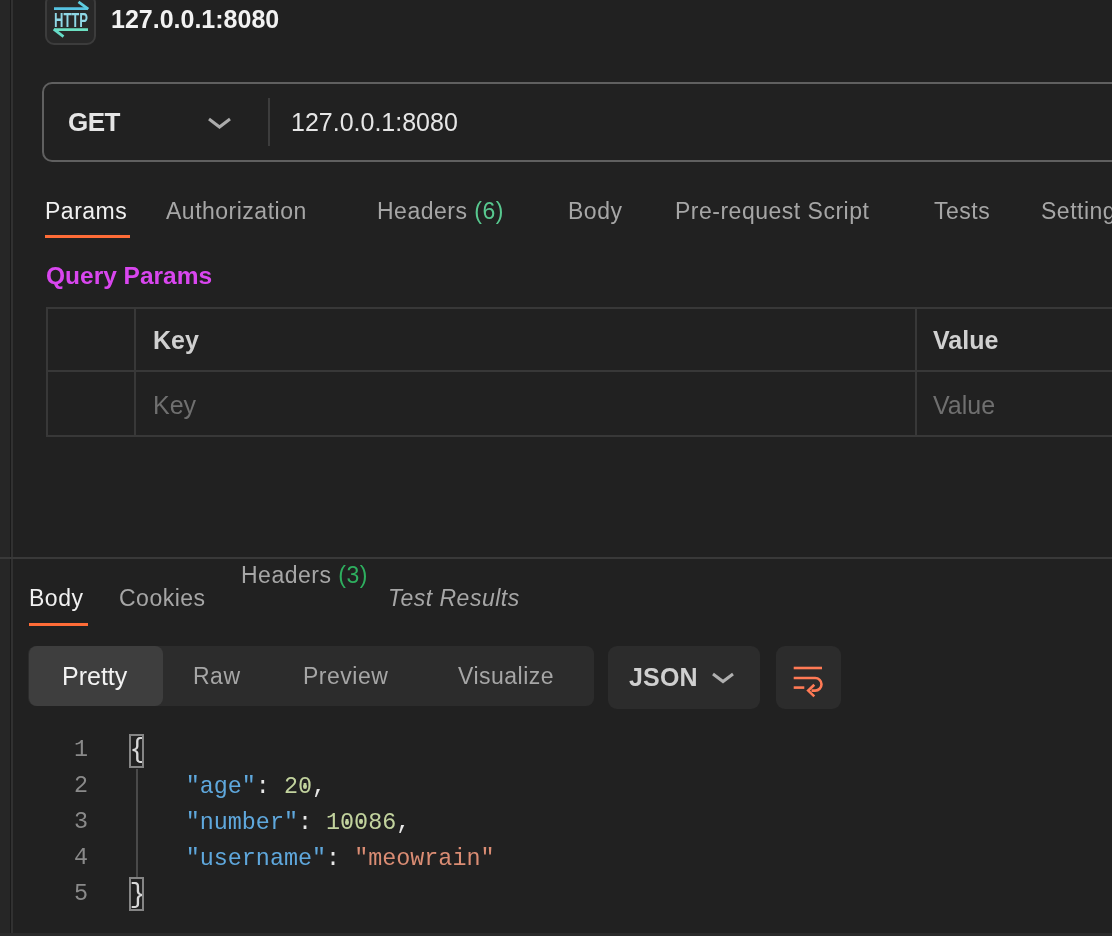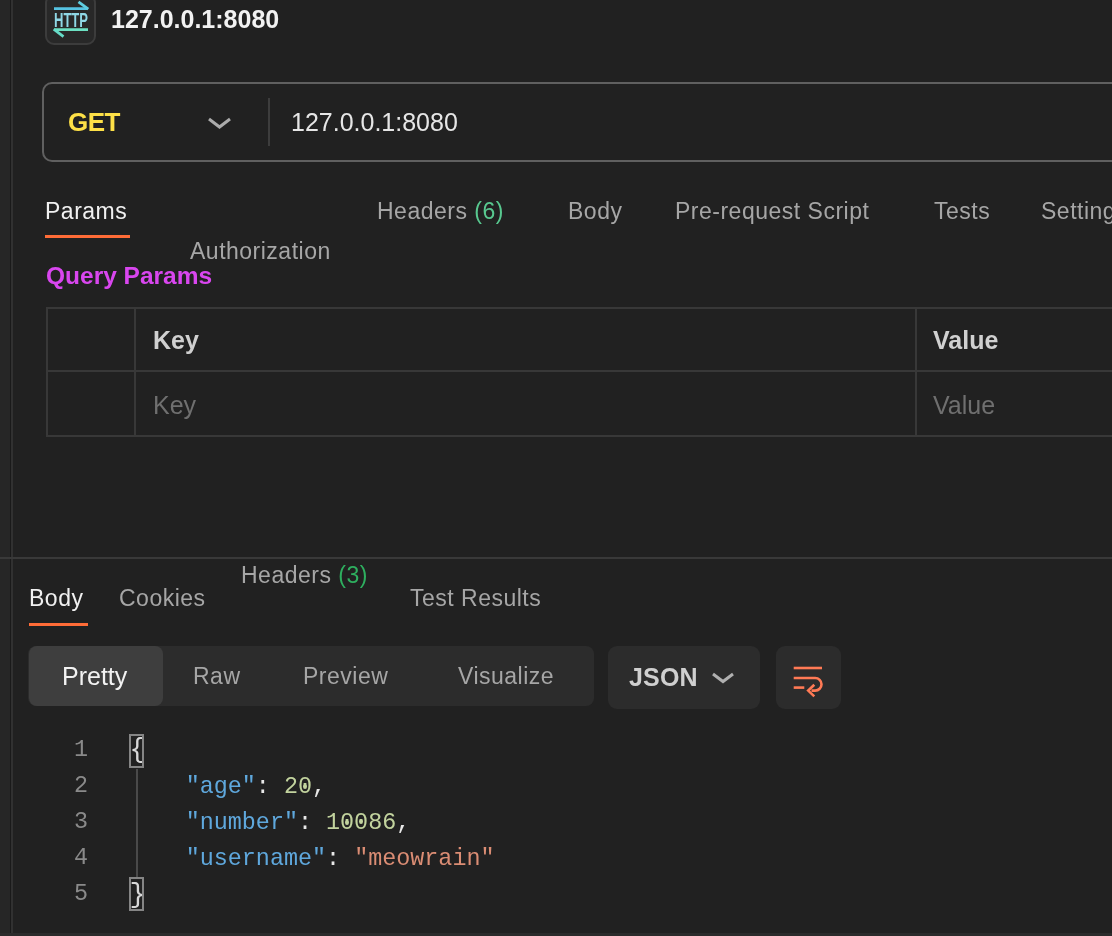--- a/index.html
+++ b/index.html
@@ -25,29 +25,29 @@
       <path d="M28.5 1.8 L38.3 9.2" stroke="#5fcde0" stroke-width="2.8"></path>
       <path d="M4.5 29.7 H38" stroke="#6ce0c2" stroke-width="2.8"></path>
       <path d="M3.7 29.2 L13.5 36.6" stroke="#66dcc8" stroke-width="2.8"></path>
     </g>
     <text x="21" y="26.5" fill="#8fd8e6" font-size="20" font-weight="bold" text-anchor="middle" textLength="34" lengthAdjust="spacingAndGlyphs" font-family="Liberation Sans, sans-serif">HTTP</text>
   </svg>
 
   <div class="abs" style="left:111px;top:5px;font-size:25px;font-weight:bold;color:#f2f2f2;">127.0.0.1:8080</div>
 
   <div class="abs" style="left:42px;top:82px;width:1090px;height:80px;border:2px solid #606060;border-radius:10px;"></div>
-  <div class="abs" style="left:68px;top:82px;height:65px;line-height:80px;font-size:26px;font-weight:bold;letter-spacing:-0.5px;color:#fde047;">GET</div>
+  <div class="abs" style="left:68px;top:82px;height:65px;line-height:80px;font-size:26px;font-weight:bold;letter-spacing:-0.5px;color:#e5e5e5;">GET</div>
   <svg class="abs" style="left:207px;top:117px;" width="25" height="13" viewBox="0 0 25 13">
     <path d="M2 2 L12.5 10 L23 2" stroke="#ababab" stroke-width="3" fill="none"></path>
   </svg>
   <div class="abs" style="left:268px;top:98px;width:2px;height:48px;background:#3d3d3d;"></div>
   <div class="abs" style="left:291px;top:82px;height:80px;line-height:80px;font-size:25px;color:#e6e6e6;">127.0.0.1:8080</div>
 
   <div class="abs tab" style="left:45px;top:198px;color:#f0f0f0;">Params</div>
-  <div class="abs tab" style="left:190px;top:198px;margin-top:40px;">Authorization</div>
+  <div class="abs tab" style="left:166px;top:198px;">Authorization</div>
   <div class="abs tab" style="left:377px;top:198px;">Headers <span style="color:#58c88f;">(6)</span></div>
   <div class="abs tab" style="left:568px;top:198px;">Body</div>
   <div class="abs tab" style="left:675px;top:198px;">Pre-request Script</div>
   <div class="abs tab" style="left:934px;top:198px;">Tests</div>
   <div class="abs tab" style="left:1041px;top:198px;">Settings</div>
   <div class="abs" style="left:45px;top:235px;width:85px;height:3px;background:#ff6c37;"></div>
 
   <div class="abs" style="left:46px;top:262px;font-size:24.5px;font-weight:bold;color:#d946ef;">Query Params</div>
 
   <div class="abs" style="left:46px;top:307px;width:1086px;height:130px;border:2px solid #383838;"></div>
@@ -57,21 +57,21 @@
   <div class="abs" style="left:153px;top:326px;font-size:25px;font-weight:bold;color:#d0d0d0;">Key</div>
   <div class="abs" style="left:933px;top:326px;font-size:25px;font-weight:bold;color:#d0d0d0;">Value</div>
   <div class="abs" style="left:153px;top:391px;font-size:25px;color:#6f6f6f;">Key</div>
   <div class="abs" style="left:933px;top:391px;font-size:25px;color:#6f6f6f;">Value</div>
 
   <div class="abs" style="left:0;top:557px;width:1112px;height:2px;background:#393939;"></div>
 
   <div class="abs tab" style="left:29px;top:585px;color:#f0f0f0;">Body</div>
   <div class="abs tab" style="left:119px;top:585px;">Cookies</div>
   <div class="abs tab" style="left:241px;top:562px;">Headers <span style="color:#2eaf5f;">(3)</span></div>
-  <div class="abs tab" style="left:410px;top:585px;">Test Results</div>
+  <div class="abs tab" style="left:388px;top:585px;font-style:italic;">Test Results</div>
   <div class="abs" style="left:29px;top:623px;width:59px;height:3px;background:#ff6c37;"></div>
 
   <div class="abs" style="left:28px;top:646px;width:566px;height:60px;background:#2c2c2c;border-radius:8px;"></div>
   <div class="abs" style="left:29px;top:646px;width:134px;height:60px;background:#3e3e3e;border-radius:8px;"></div>
   <div class="abs" style="left:62px;top:646px;height:60px;line-height:60px;font-size:25px;color:#f2f2f2;">Pretty</div>
   <div class="abs tab" style="left:193px;top:646px;height:60px;line-height:60px;text-align:right;">Raw</div>
   <div class="abs tab" style="left:303px;top:646px;height:60px;line-height:60px;">Preview</div>
   <div class="abs tab" style="left:458px;top:646px;height:60px;line-height:60px;">Visualize</div>
 
   <div class="abs" style="left:608px;top:646px;width:152px;height:63px;background:#2c2c2c;border-radius:9px;"></div>

